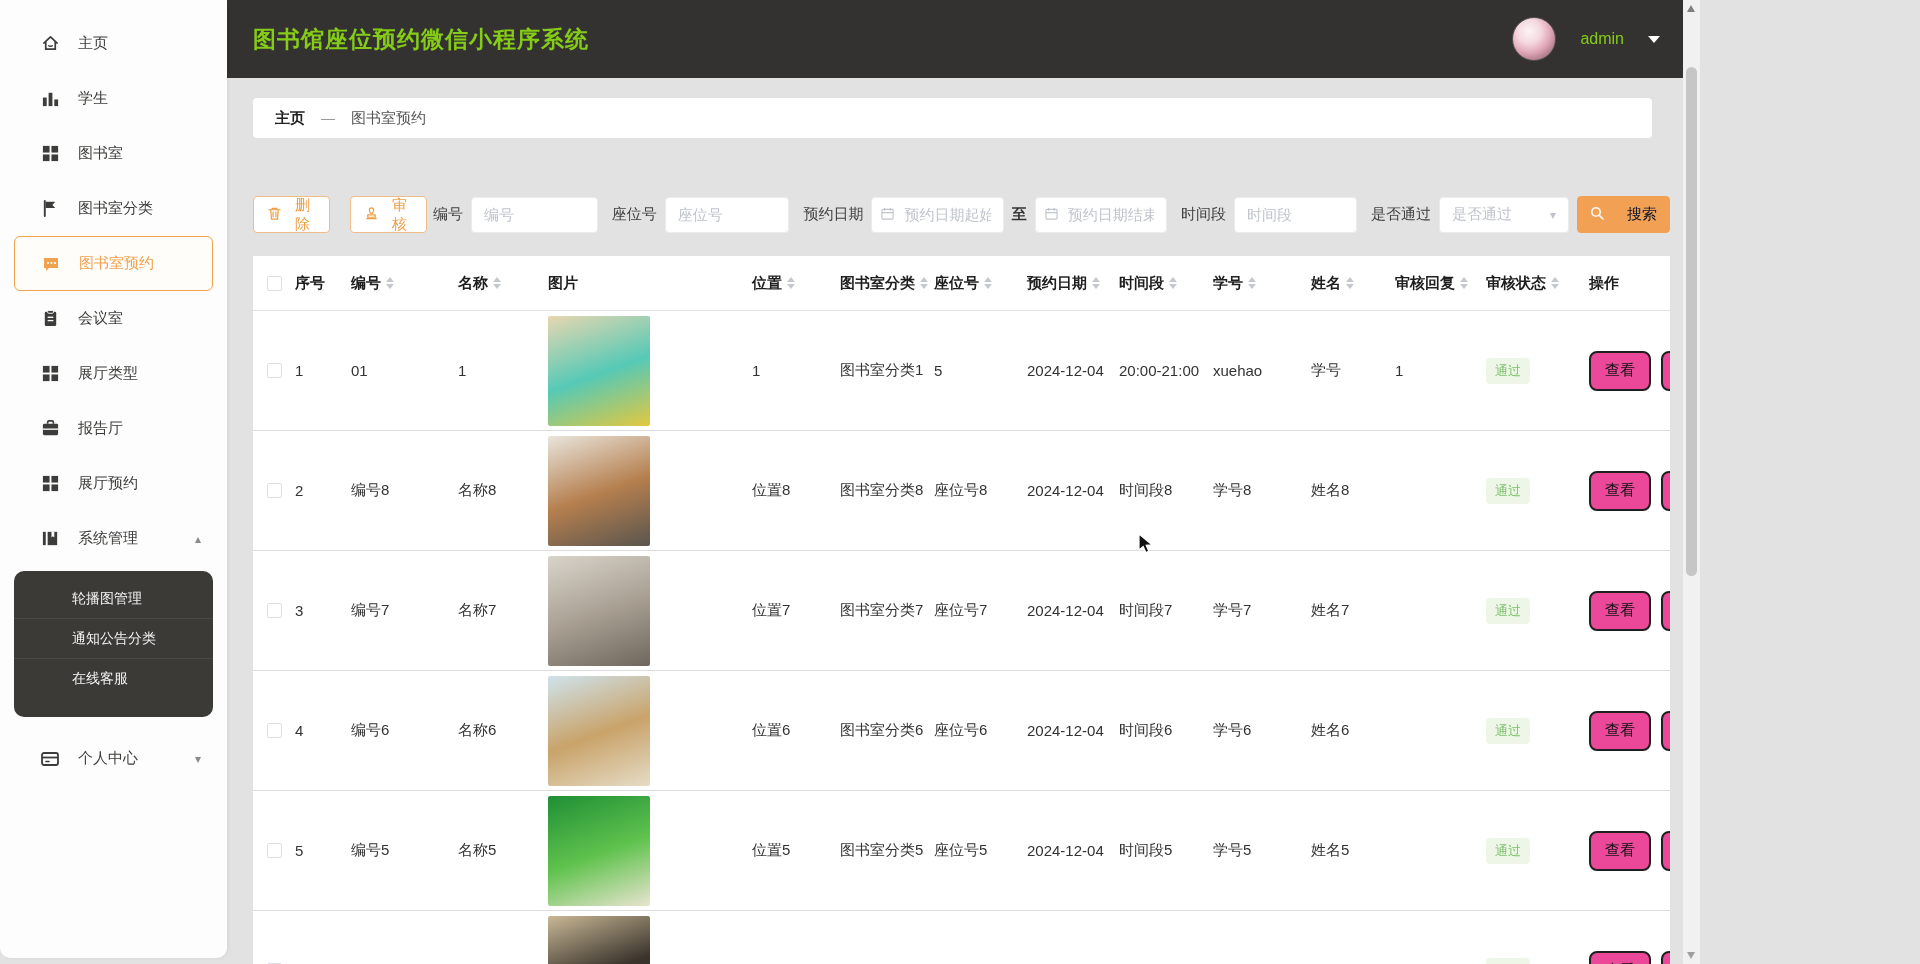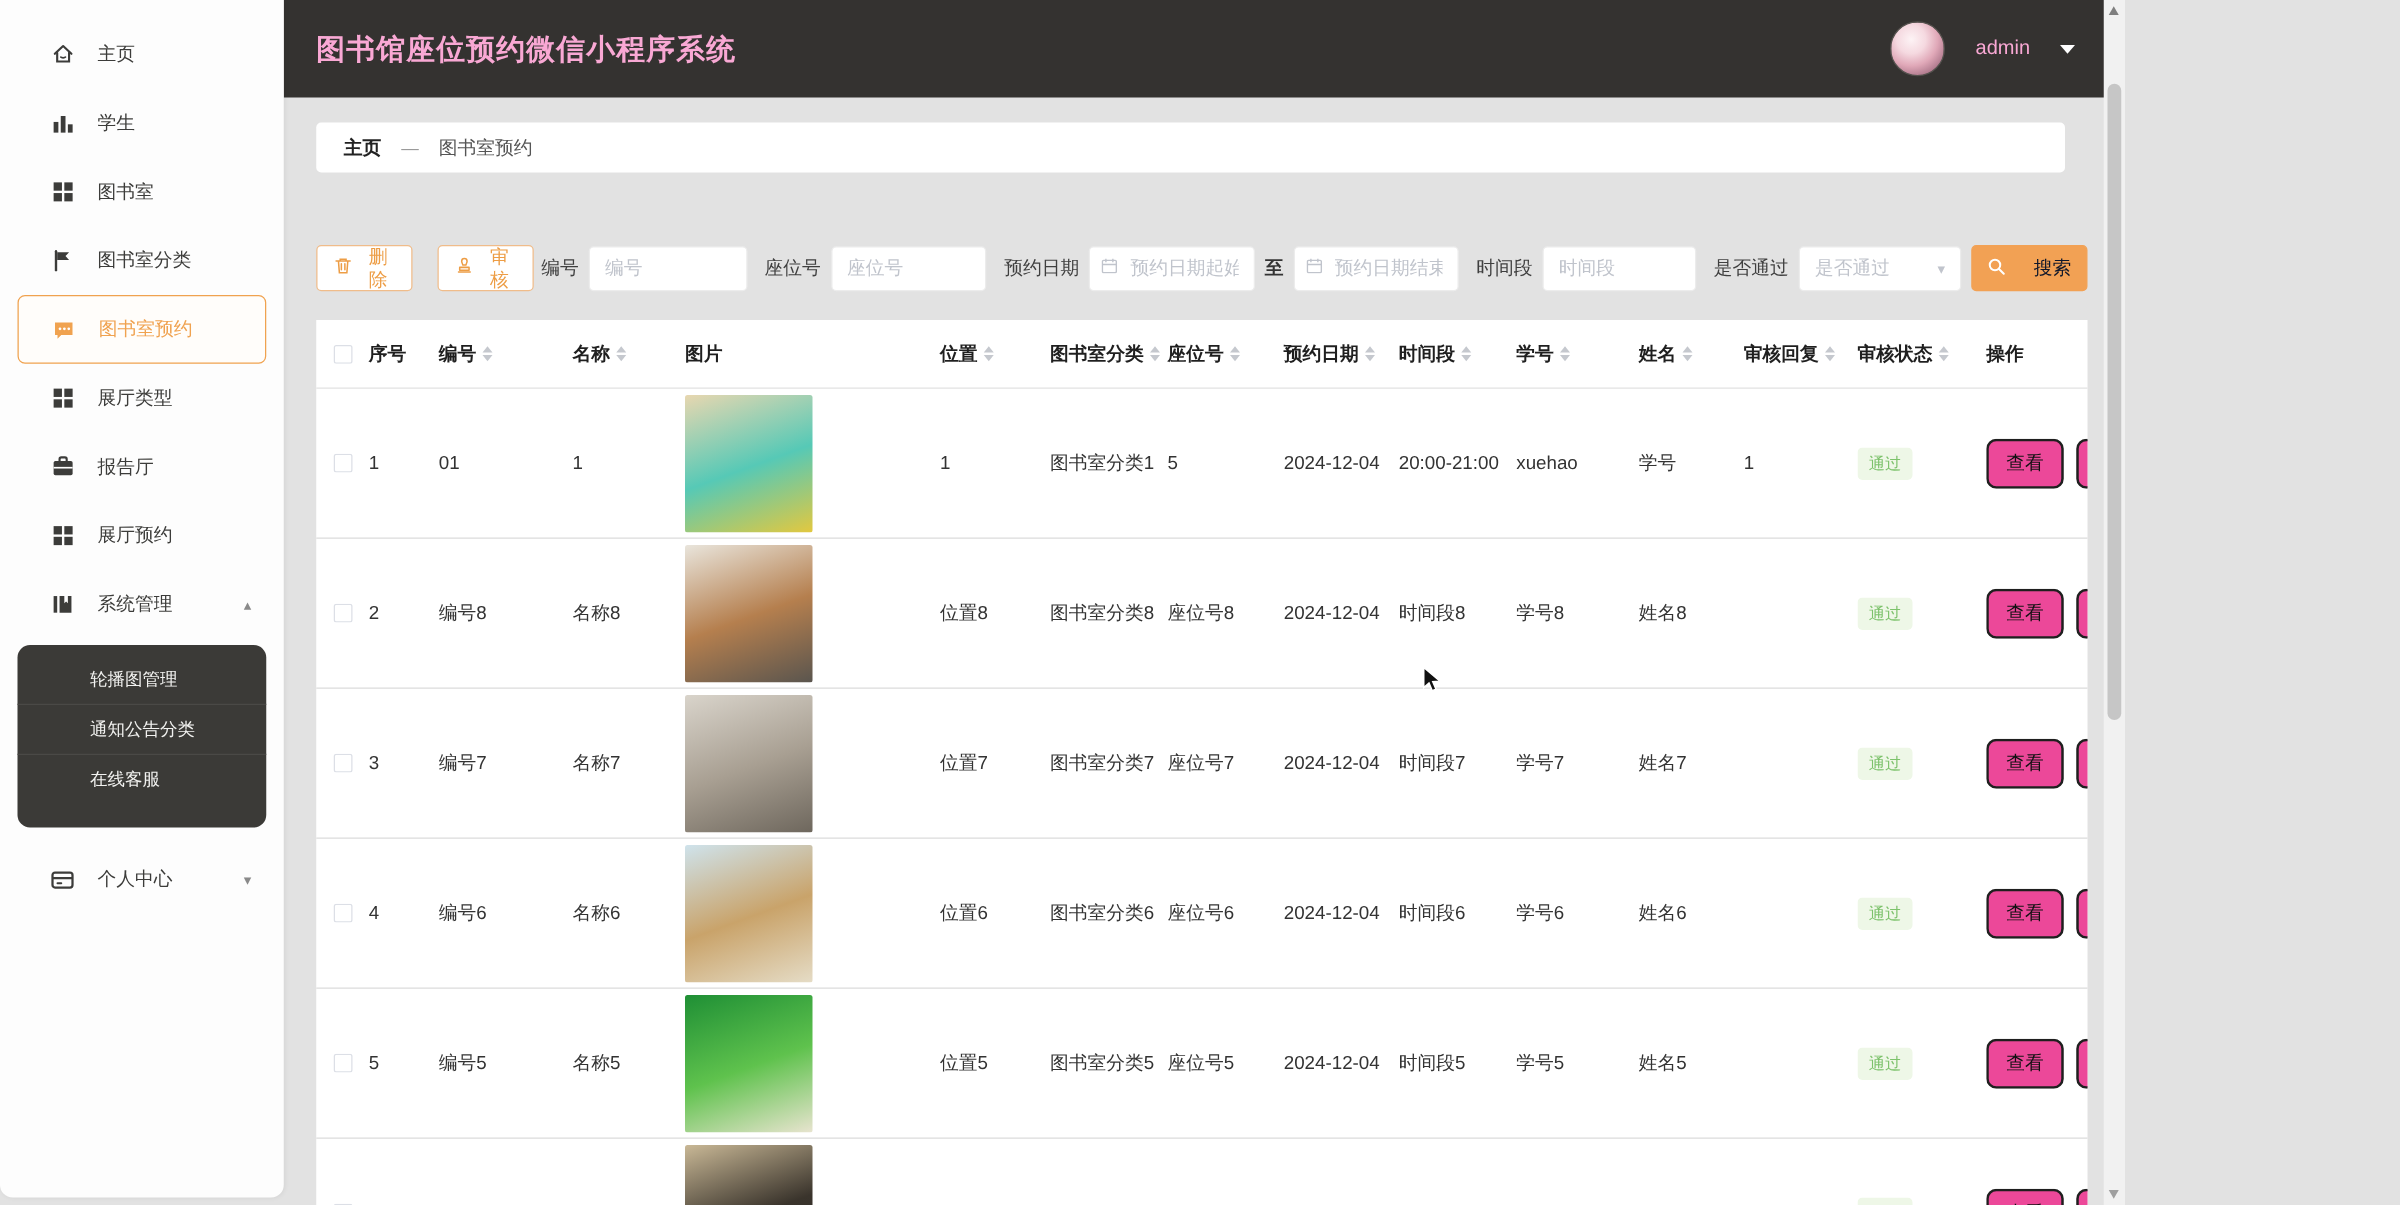--- a/index.html
+++ b/index.html
@@ -12,21 +12,21 @@
   .side-item .ic { width:20px; height:20px; display:flex; align-items:center; justify-content:center; flex:0 0 20px; }
   .side-item.active { margin:0 14px; padding-left:26px; border:1px solid #f0a24f; border-radius:6px; color:#f0a24f; background:#fffdfa; }
   .side-item .chev { position:absolute; right:26px; color:#8a8a8a; font-size:12px; }
   .submenu { background:#3b3a37; margin:5px 14px 0 14px; border-radius:10px; padding:8px 0 18px 0; }
   .submenu .sub-item { height:40px; display:flex; align-items:center; padding-left:58px; color:#f2f2f0; font-size:14px; border-bottom:1px solid #4a4946; cursor:pointer; }
   .submenu .sub-item:last-child { border-bottom:none; }
   .personal { margin-top:14px; }
 
   
   .main { flex:1; display:flex; flex-direction:column; min-width:0; }
-  .topbar { height:78px; background:#343230; display:flex; align-items:center; padding:0 40px 0 26px; color:#f9a8d4; flex:0 0 78px; }
+  .topbar { height:78px; background:#343230; display:flex; align-items:center; padding:0 40px 0 26px; color:#84cc16; flex:0 0 78px; }
   .app-title { font-size:23px; font-weight:bold; letter-spacing:1px; }
   .user-box { margin-left:auto; display:flex; align-items:center; gap:24px; cursor:pointer; }
   .avatar { width:44px; height:44px; border-radius:50%; background:radial-gradient(circle at 38% 32%, #fdf3f5 0%, #f5d9e0 30%, #e0a8b8 55%, #a06b80 85%, #7d4f62 100%); border:1px solid #55524e; }
   .user-name { font-size:16px; }
   .user-caret { width:0; height:0; border-left:6px solid transparent; border-right:6px solid transparent; border-top:7px solid #fff; }
 
   .content { flex:1; padding:20px 30px 0 26px; }
 
   .breadcrumb { background:#fff; border-radius:4px; height:40px; display:flex; align-items:center; padding:0 22px; gap:16px; margin-right:18px; }
   .bc-home { font-size:15px; font-weight:bold; color:#222; cursor:pointer; }
@@ -132,20 +132,31 @@
             <circle cx="7" cy="9" r="1.1" fill="#fff"></circle>
             <circle cx="10.5" cy="9" r="1.1" fill="#fff"></circle>
             <circle cx="14" cy="9" r="1.1" fill="#fff"></circle>
           </svg>
       </span>
       <span>图书室预约</span>
     </div>
     <div class="side-item">
       <span class="ic">
         <svg width="19" height="19" viewBox="0 0 20 20">
+            <rect x="4" y="3" width="12" height="15" rx="1.5" fill="#3c3c3a"></rect>
+            <rect x="7" y="1.5" width="6" height="3" rx="1" fill="#3c3c3a" stroke="#fdfdfd" stroke-width="1"></rect>
+            <rect x="7" y="8" width="6" height="1.4" fill="#fff"></rect>
+            <rect x="7" y="11.5" width="6" height="1.4" fill="#fff"></rect>
+          </svg>
+      </span>
+      <span>会议室</span>
+    </div>
+    <div class="side-item">
+      <span class="ic">
+        <svg width="19" height="19" viewBox="0 0 20 20">
             <rect x="2" y="2" width="7" height="7" fill="#3c3c3a"></rect>
             <rect x="11" y="2" width="7" height="7" fill="#3c3c3a"></rect>
             <rect x="2" y="11" width="7" height="7" fill="#3c3c3a"></rect>
             <rect x="11" y="11" width="7" height="7" fill="#3c3c3a"></rect>
           </svg>
       </span>
       <span>展厅类型</span>
     </div>
     <div class="side-item">
       <span class="ic">

